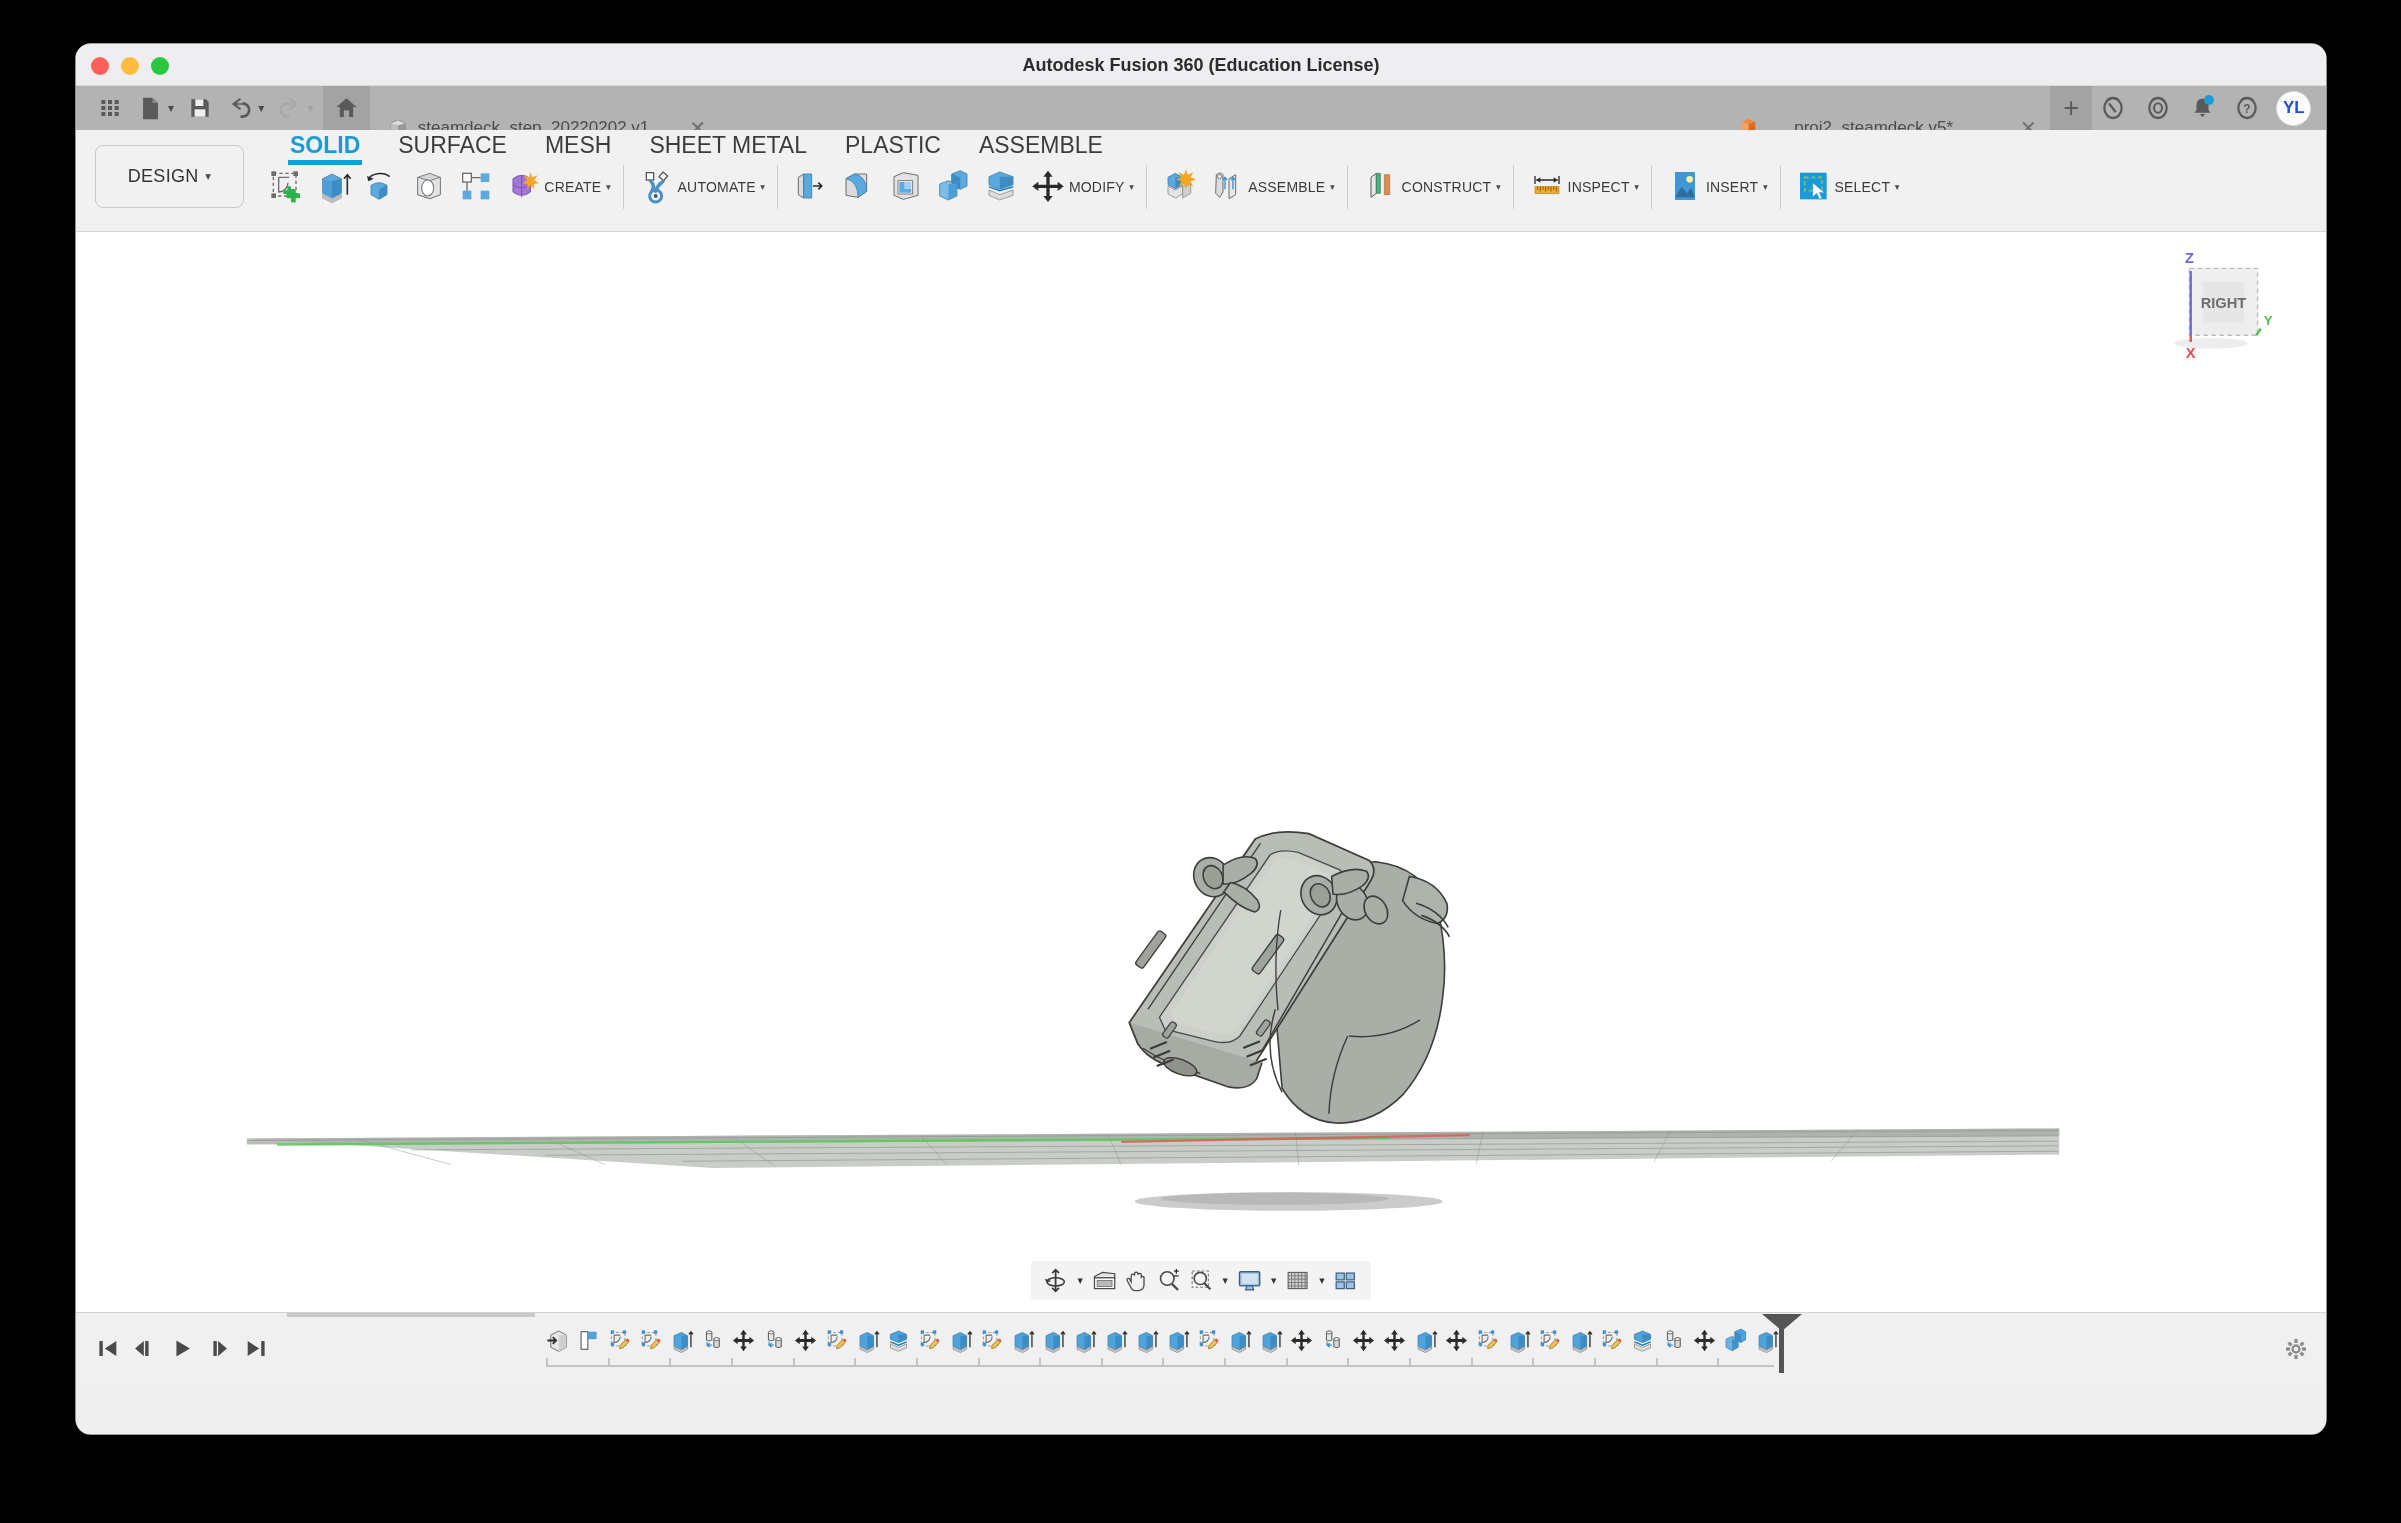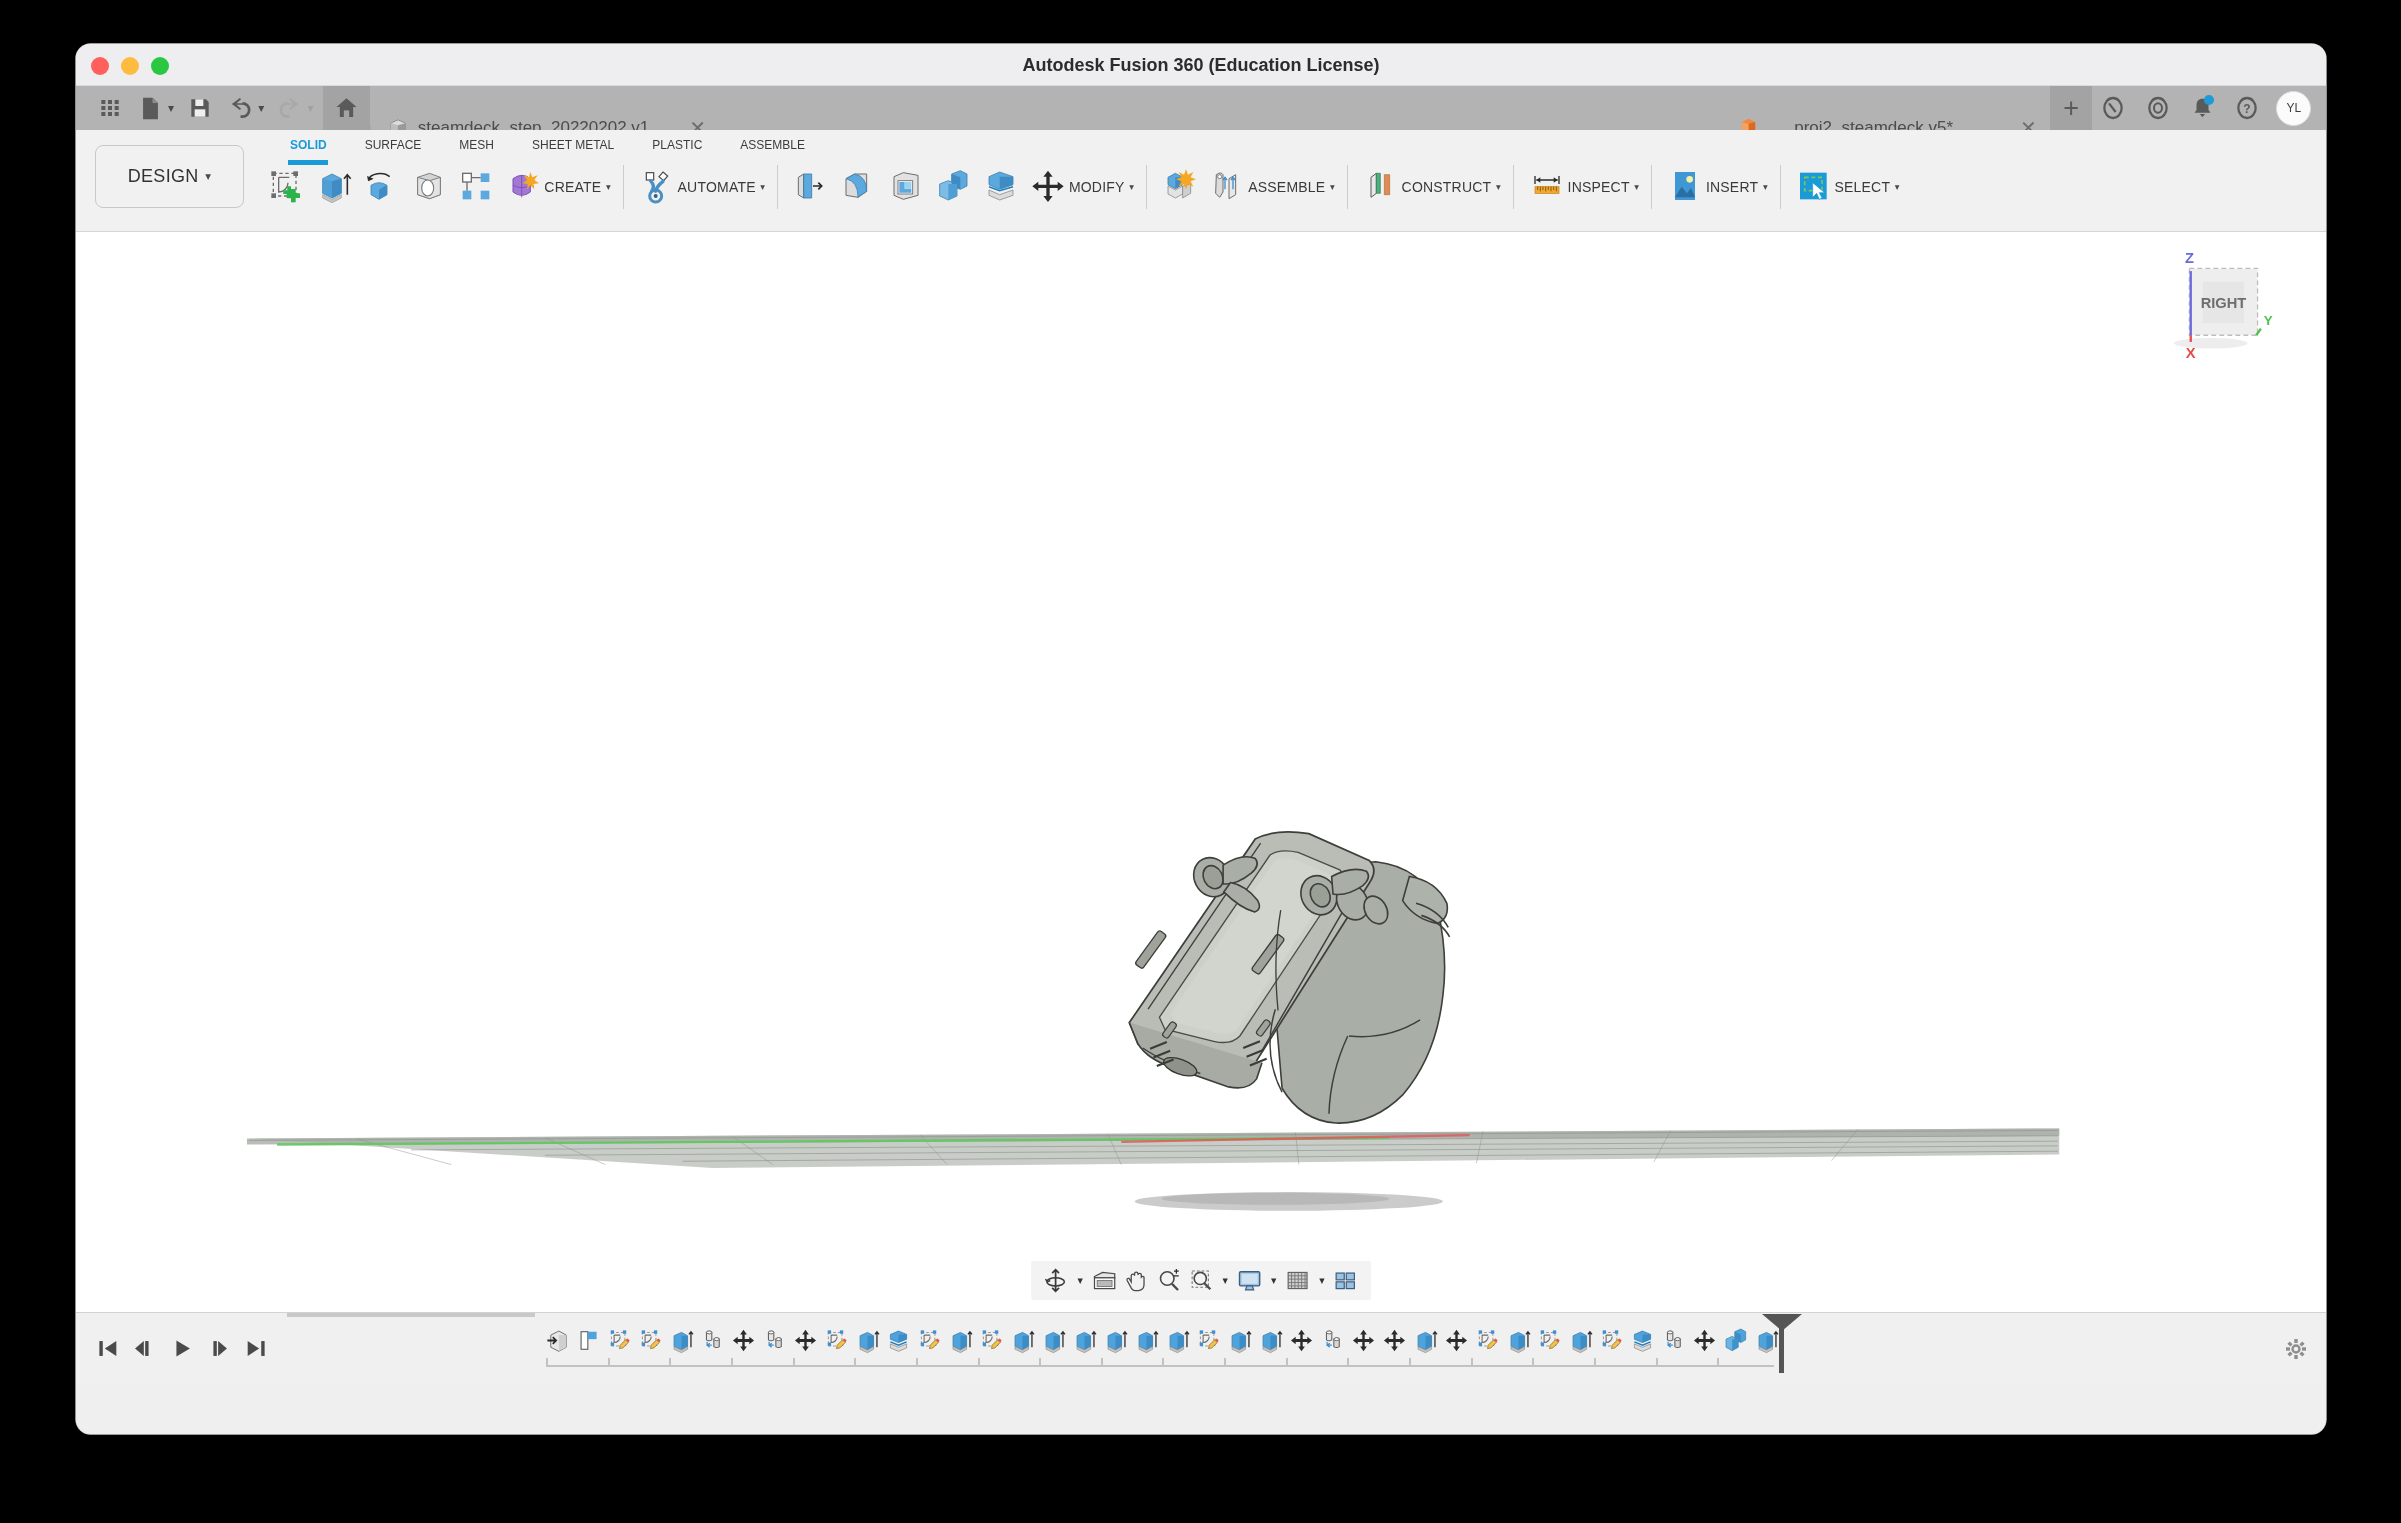--- a/index.html
+++ b/index.html
@@ -82,21 +82,21 @@
     display: flex; align-items: center; justify-content: center;
     background: #a3a3a3;
     font-size: 27px; color: #5a5a5a; font-weight: 300; line-height: 1;
   }
   .tr-icons { display: flex; align-items: center; gap: 2.7px; padding-right: 14.7px; }
   .tr-btn { width: 42px; height: 42px; display: flex; align-items: center; justify-content: center; position: relative; }
   .avatar {
     width: 35px; height: 35px; border-radius: 50%;
     background: #fbfbfb; border: 0.7px solid #dcdcdc;
     display: flex; align-items: center; justify-content: center;
-    font-size: 12px; color: #404040; font-weight: 400;
+    font-size: 17px; color: #1d4ed8; font-weight: 700;
     margin-left: 5.4px;
   }
   .badge-dot {
     position: absolute; right: 9.4px; top: 8px;
     width: 10px; height: 10px; border-radius: 50%; background: #1e9ad6;
   }
 
   
   #ribbon {
     position: relative;
@@ -116,21 +116,21 @@
   }
   #design-btn .caret { margin: 0 0 0 6.7px; font-size: 11.4px; }
 
   #ribbon-main { position: relative; flex: 1; height: 102px; }
   #ribbon-tabs {
     position: absolute; top: 4px; left: 27px;
     display: flex; gap: 0;
   }
   .rtab {
     padding: 0 19px;
-    font-size: 12px; color: #3c3c3c;
+    font-size: 23px; color: #3c3c3c;
     position: relative; height: 28px; line-height: 23px;
     white-space: nowrap;
   }
   .rtab.active { color: #1a9ad7; font-weight: bold; }
   .rtab.active::after {
     content: ''; position: absolute;
     left: 17.4px; right: 17.4px; bottom: -2.7px; height: 4.7px; background: #1a9ad7;
   }
 
   #ribbon-groups {

